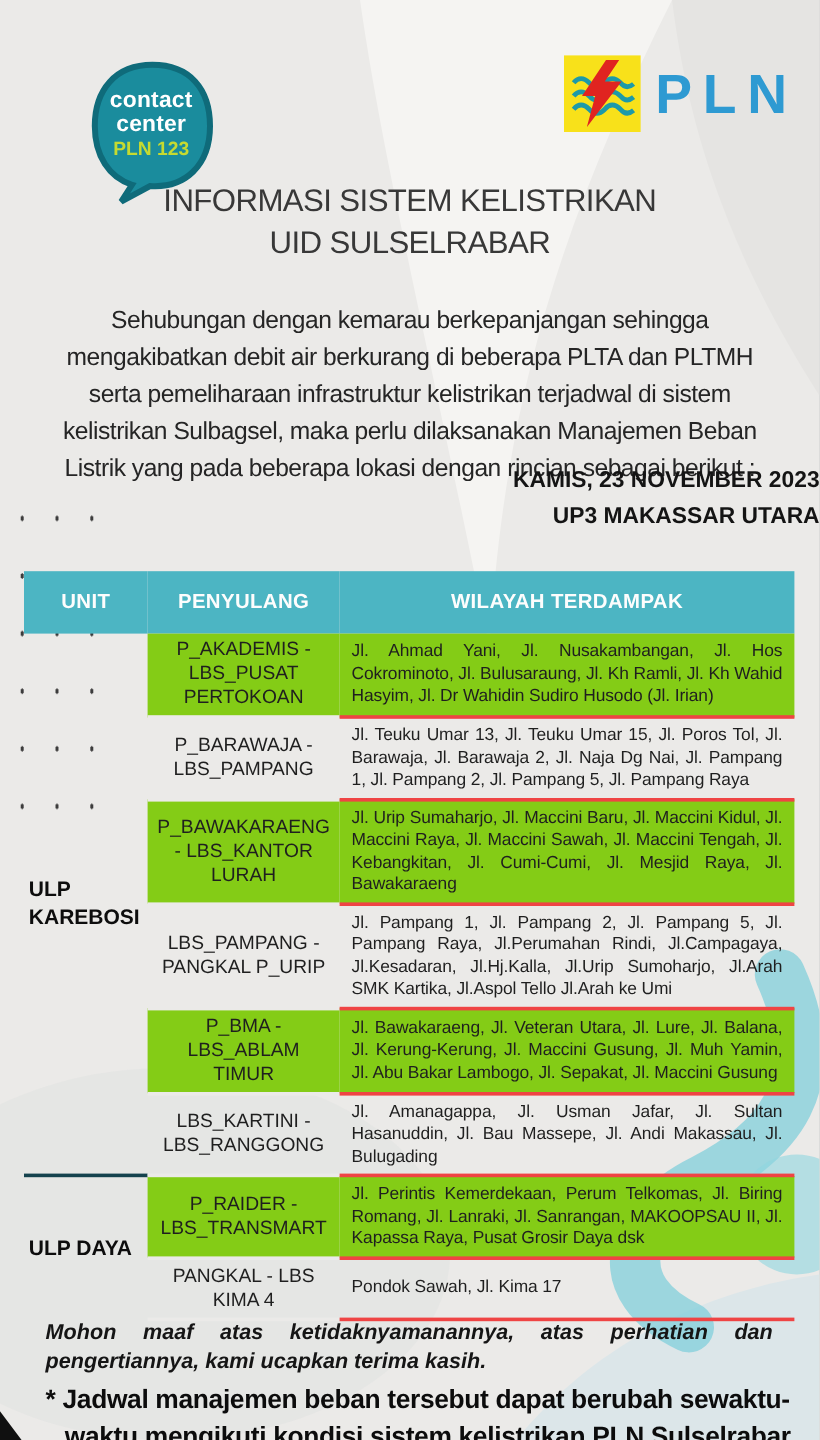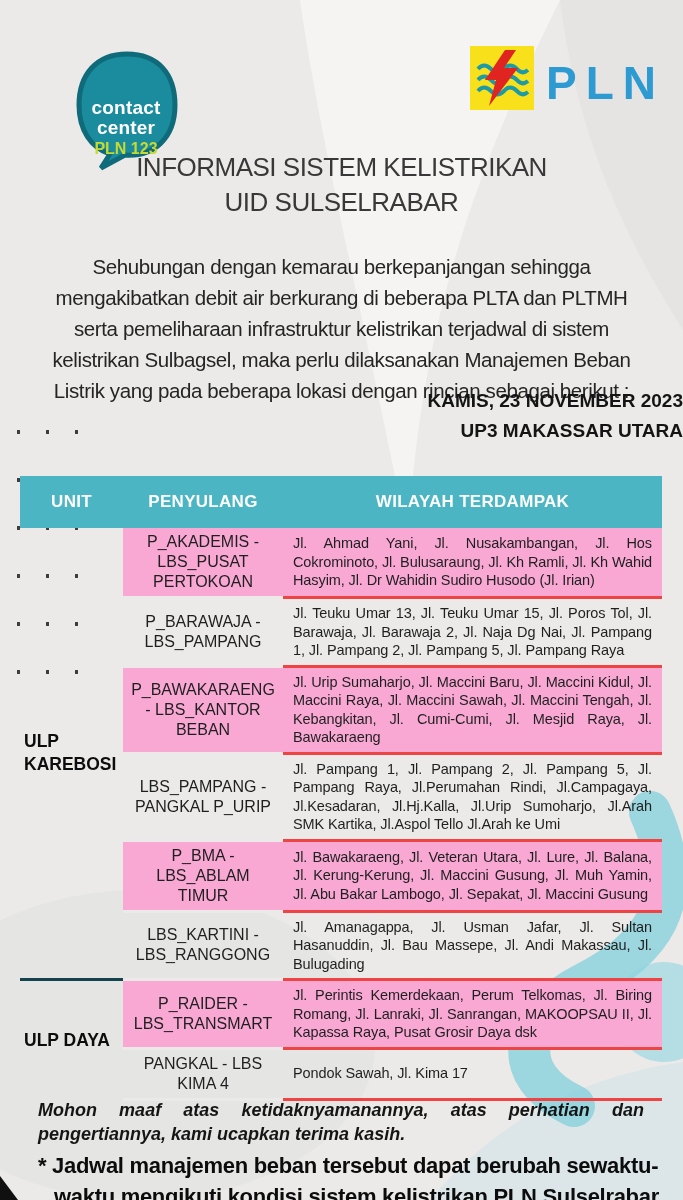--- a/index.html
+++ b/index.html
@@ -15,24 +15,24 @@
   .dots{
     position:absolute;left:4px;top:408px;width:90px;height:282px;z-index:1;
     background-image:radial-gradient(ellipse 2.3px 3.6px at center,#3c3c3c 60%,transparent 66%);
     background-size:29px 48px;
   }
 
   
   .logos{position:absolute;left:0;top:42px;width:683px;height:130px;}
   .bubble{position:absolute;left:72px;top:8px;width:110px;height:122px;}
   .bubble svg{position:absolute;left:0;top:0;}
-  .bubble .txt{position:absolute;left:0;top:24px;width:108px;text-align:center;line-height:20px;color:#fff;font-weight:bold;margin-top:24px;}
+  .bubble .txt{position:absolute;left:0;top:24px;width:108px;text-align:center;line-height:20px;color:#fff;font-weight:bold;}
   .bubble .t1,.bubble .t2{font-size:19px;letter-spacing:.2px;display:block;}
   .bubble .t3{font-size:16px;color:#c6da30;display:block;margin-top:1px;}
-  .pln-logo{position:absolute;left:470px;top:4px;display:flex;align-items:flex-end;}
+  .pln-logo{position:absolute;left:470px;top:4px;display:flex;align-items:center;}
   .pln-word{font-size:46px;font-weight:bold;color:#2e9ad2;letter-spacing:9px;margin-left:12px;}
 
   
   .title{position:absolute;left:0;top:140px;width:683px;text-align:center;
     font-size:26px;line-height:35px;color:#383838;letter-spacing:-0.5px;margin-top:10px;}
 
   
   .intro{position:absolute;left:38px;top:230px;width:607px;text-align:center;
     font-size:20.5px;line-height:31px;color:#252525;letter-spacing:-0.4px;}
 
@@ -42,21 +42,21 @@
 
   
   table.mgmt{position:absolute;left:20px;top:476px;width:642px;border-collapse:collapse;table-layout:fixed;}
   table.mgmt th{background:#4cb5c3;color:#fdfdfd;font-size:17px;font-weight:bold;
     padding:16px 4px;letter-spacing:.3px;}
   col.c-unit{width:103px;} col.c-pen{width:160px;} col.c-wil{width:379px;}
   td.pen{padding:4px 8px;text-align:center;font-size:16px;color:#1f1f1f;vertical-align:middle;
     border-bottom:3px solid #ebeae8;line-height:20px;}
   td.wil{padding:5px 10px;text-align:justify;font-size:14.5px;line-height:18.5px;color:#1f1f1f;
     vertical-align:middle;border-bottom:3px solid #ef4444;letter-spacing:-0.1px;}
-  td.teal{background:#f9a8d4;}
+  td.teal{background:#84cc16;}
   td.unitcell{font-weight:bold;font-size:17.5px;color:#0d0d0d;vertical-align:middle;
     padding:0 4px;line-height:23px;}
   tr.group-start td{border-top:3px solid #14424d;}
 
   
   .apology{position:absolute;left:38px;top:1080px;width:606px;
     font-weight:bold;font-style:italic;font-size:18px;line-height:24px;color:#151515;
     text-align:justify;}
   .note{position:absolute;left:38px;top:1128px;width:616px;
     font-weight:bold;font-size:22px;line-height:31px;color:#0c0c0c;
@@ -136,21 +136,21 @@
         <tr>
           <td class="unitcell" rowspan="6">ULP KAREBOSI</td>
           <td class="pen teal">P_AKADEMIS - LBS_PUSAT PERTOKOAN</td>
           <td class="wil teal">Jl. Ahmad Yani, Jl. Nusakambangan, Jl. Hos Cokrominoto, Jl. Bulusaraung, Jl. Kh Ramli, Jl. Kh Wahid Hasyim, Jl. Dr Wahidin Sudiro Husodo (Jl. Irian)</td>
         </tr>
         <tr>
           <td class="pen">P_BARAWAJA - LBS_PAMPANG</td>
           <td class="wil">Jl. Teuku Umar 13, Jl. Teuku Umar 15, Jl. Poros Tol, Jl. Barawaja, Jl. Barawaja 2, Jl. Naja Dg Nai, Jl. Pampang 1, Jl. Pampang 2, Jl. Pampang 5, Jl. Pampang Raya</td>
         </tr>
         <tr>
-          <td class="pen teal">P_BAWAKARAENG - LBS_KANTOR BEBAN</td>
+          <td class="pen teal">P_BAWAKARAENG - LBS_KANTOR LURAH</td>
           <td class="wil teal">Jl. Urip Sumaharjo, Jl. Maccini Baru, Jl. Maccini Kidul, Jl. Maccini Raya, Jl. Maccini Sawah, Jl. Maccini Tengah, Jl. Kebangkitan, Jl. Cumi-Cumi, Jl. Mesjid Raya, Jl. Bawakaraeng</td>
         </tr>
         <tr>
           <td class="pen">LBS_PAMPANG - PANGKAL P_URIP</td>
           <td class="wil">Jl. Pampang 1, Jl. Pampang 2, Jl. Pampang 5, Jl. Pampang Raya, Jl.Perumahan Rindi, Jl.Campagaya, Jl.Kesadaran, Jl.Hj.Kalla, Jl.Urip Sumoharjo, Jl.Arah SMK Kartika, Jl.Aspol Tello Jl.Arah ke Umi</td>
         </tr>
         <tr>
           <td class="pen teal">P_BMA - LBS_ABLAM TIMUR</td>
           <td class="wil teal">Jl. Bawakaraeng, Jl. Veteran Utara, Jl. Lure, Jl. Balana, Jl. Kerung-Kerung, Jl. Maccini Gusung, Jl. Muh Yamin, Jl. Abu Bakar Lambogo, Jl. Sepakat, Jl. Maccini Gusung</td>
         </tr>

